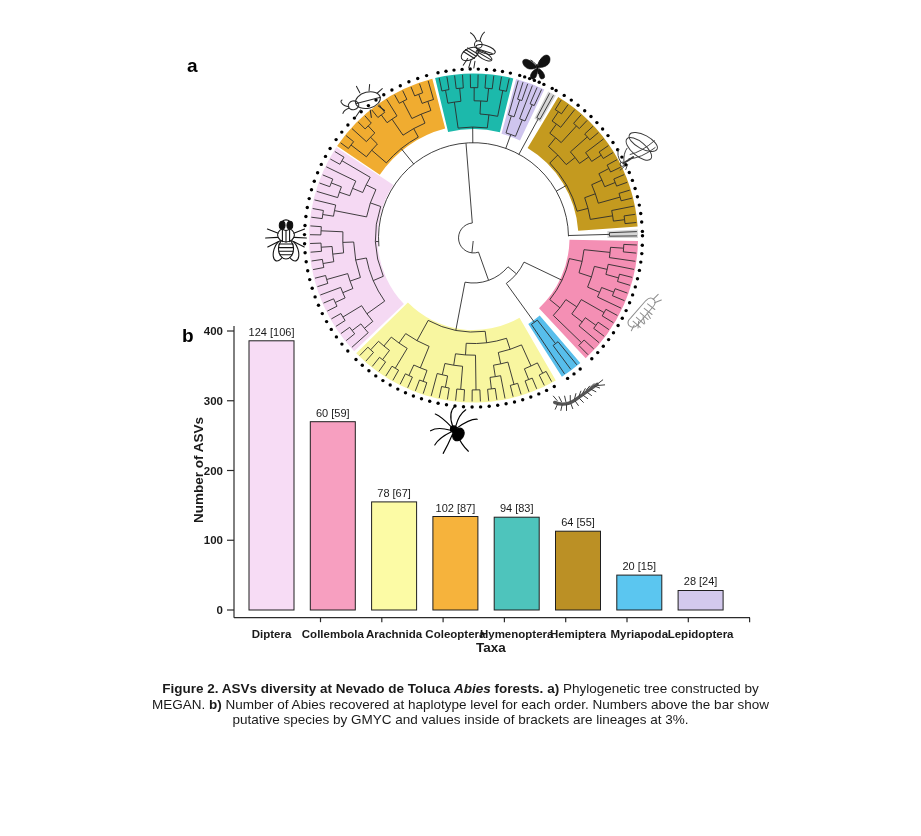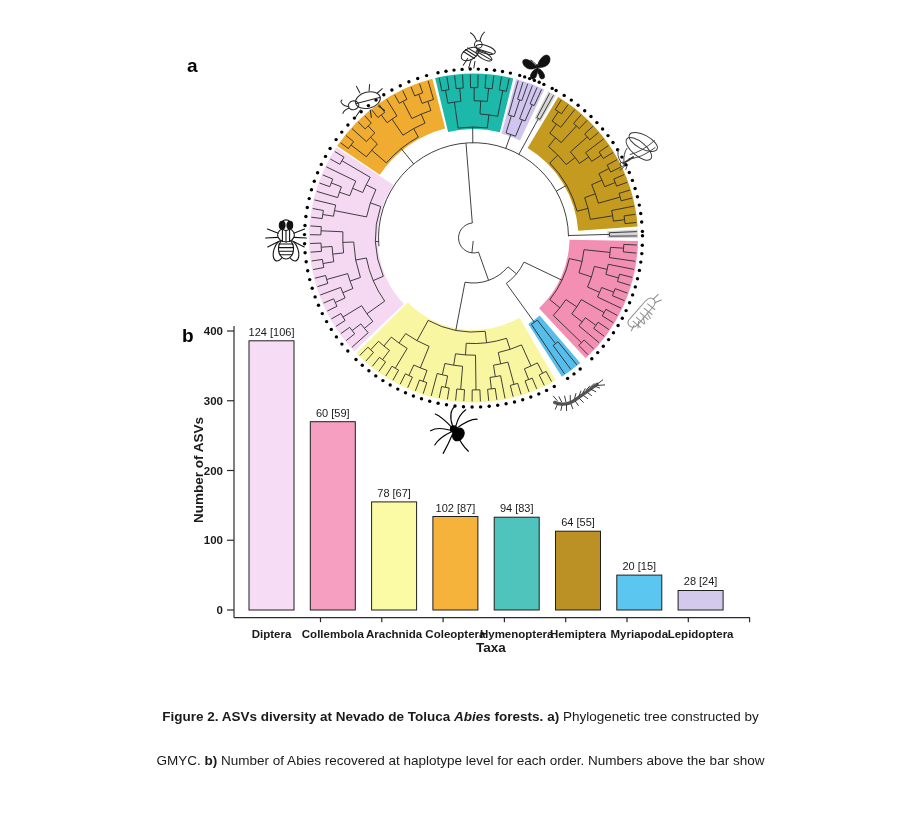--- a/index.html
+++ b/index.html
@@ -6,21 +6,21 @@
   body{width:921px;height:836px;position:relative;overflow:hidden;
        font-family:"Liberation Sans", sans-serif;color:#1a1a1a;}
   .panel-letter{position:absolute;font-weight:bold;font-size:19px;color:#000;}
   #label-a{left:187px;top:55px;}
   #label-b{left:182px;top:325px;}
   #fig-svg{position:absolute;left:0;top:0;}
   #caption{position:absolute;left:0;top:681px;width:921px;text-align:center;
            font-size:13.5px;line-height:15.6px;color:#1a1a1a;}
   #caption .b{font-weight:bold;}
   #caption .i{font-style:italic;}
-  .cap-line{white-space:nowrap;margin-top:28px;}
+  .cap-line{white-space:nowrap;}
 </style>
 </head>
 <body>
 
 <div class="panel-letter" id="label-a">a</div>
 <div class="panel-letter" id="label-b">b</div>
 
 <svg id="fig-svg" width="921" height="836" viewBox="0 0 921 836">
   <g id="g-tree">
       <path d="M337.1 146.0 A164.5 164.5 0 0 1 432.3 78.7 L445.2 128.6 A113 113 0 0 0 379.8 174.8 Z" fill="#F0AC30"></path>
@@ -287,14 +287,15 @@
       <rect x="678.1" y="590.5" width="45" height="19.5" fill="#D3C9ED" stroke="#1f1f1f" stroke-width="1"></rect>
       <text x="700.5999999999999" y="585.47" font-size="11" text-anchor="middle" fill="#1a1a1a" font-family="&quot;Liberation Sans&quot;, sans-serif">28 [24]</text>
       <text x="700.5999999999999" y="638" font-size="11.5" text-anchor="middle" fill="#1a1a1a" font-family="&quot;Liberation Sans&quot;, sans-serif" font-weight="bold">Lepidoptera</text>
       <text x="491" y="652" font-size="13.5" text-anchor="middle" fill="#1a1a1a" font-family="&quot;Liberation Sans&quot;, sans-serif" font-weight="bold">Taxa</text>
       <text x="0" y="0" font-size="13.5" text-anchor="middle" fill="#1a1a1a" font-family="&quot;Liberation Sans&quot;, sans-serif" transform="translate(203 470) rotate(-90)" font-weight="bold">Number of ASVs</text>
     </g>
 </svg>
 
 <div id="caption">
     <div class="cap-line"><span class="b">Figure 2. ASVs diversity at Nevado de Toluca </span><span class="b i">Abies</span><span class="b"> forests. </span><span class="b">a)</span><span> Phylogenetic tree constructed by</span></div>
-    <div class="cap-line"><span>GMYC. </span><span class="b">b)</span><span> Number of Abies recovered at haplotype level for each order. Numbers above the bar show</span></div>
+    <div class="cap-line"><span>MEGAN. </span><span class="b">b)</span><span> Number of Abies recovered at haplotype level for each order. Numbers above the bar show</span></div>
+    <div class="cap-line"><span>putative species by GMYC and values inside of brackets are lineages at 3%.</span></div>
   </div>
 
 </body></html>

